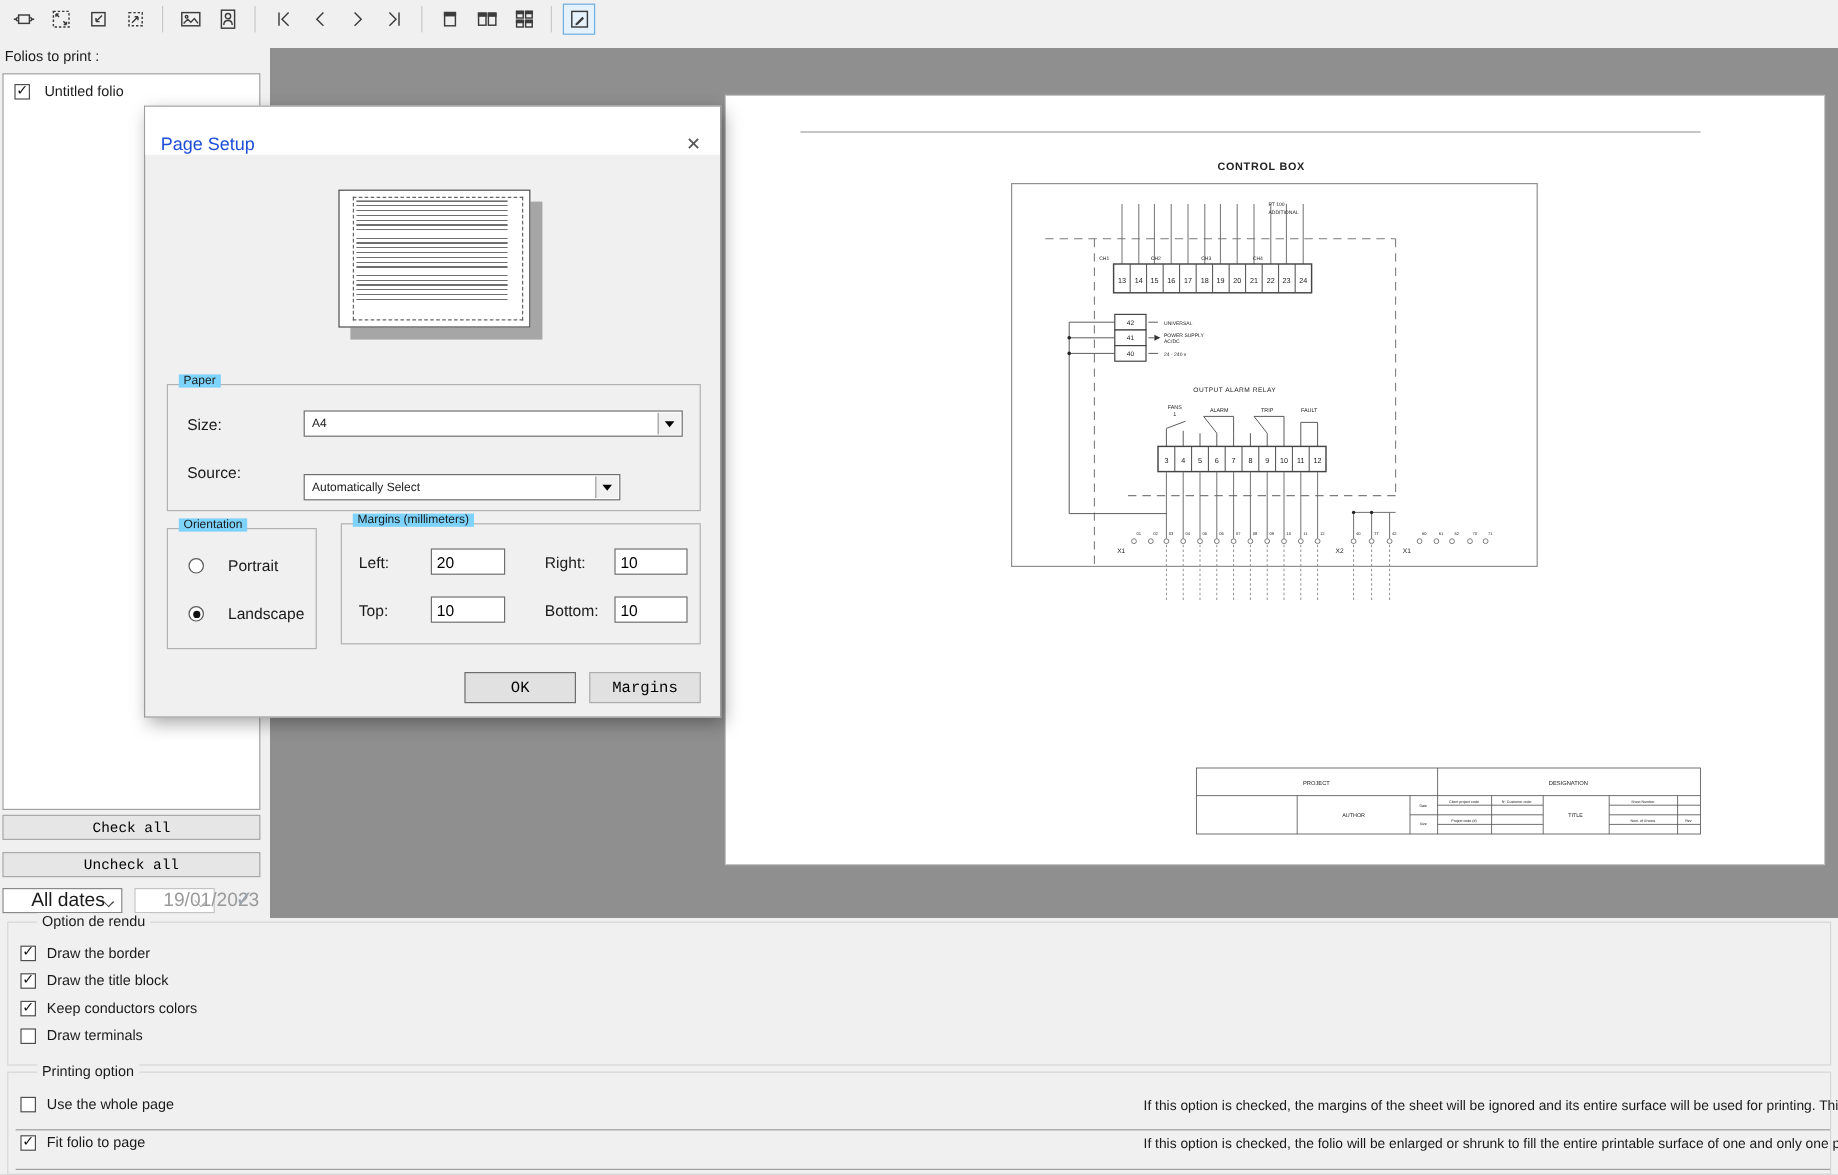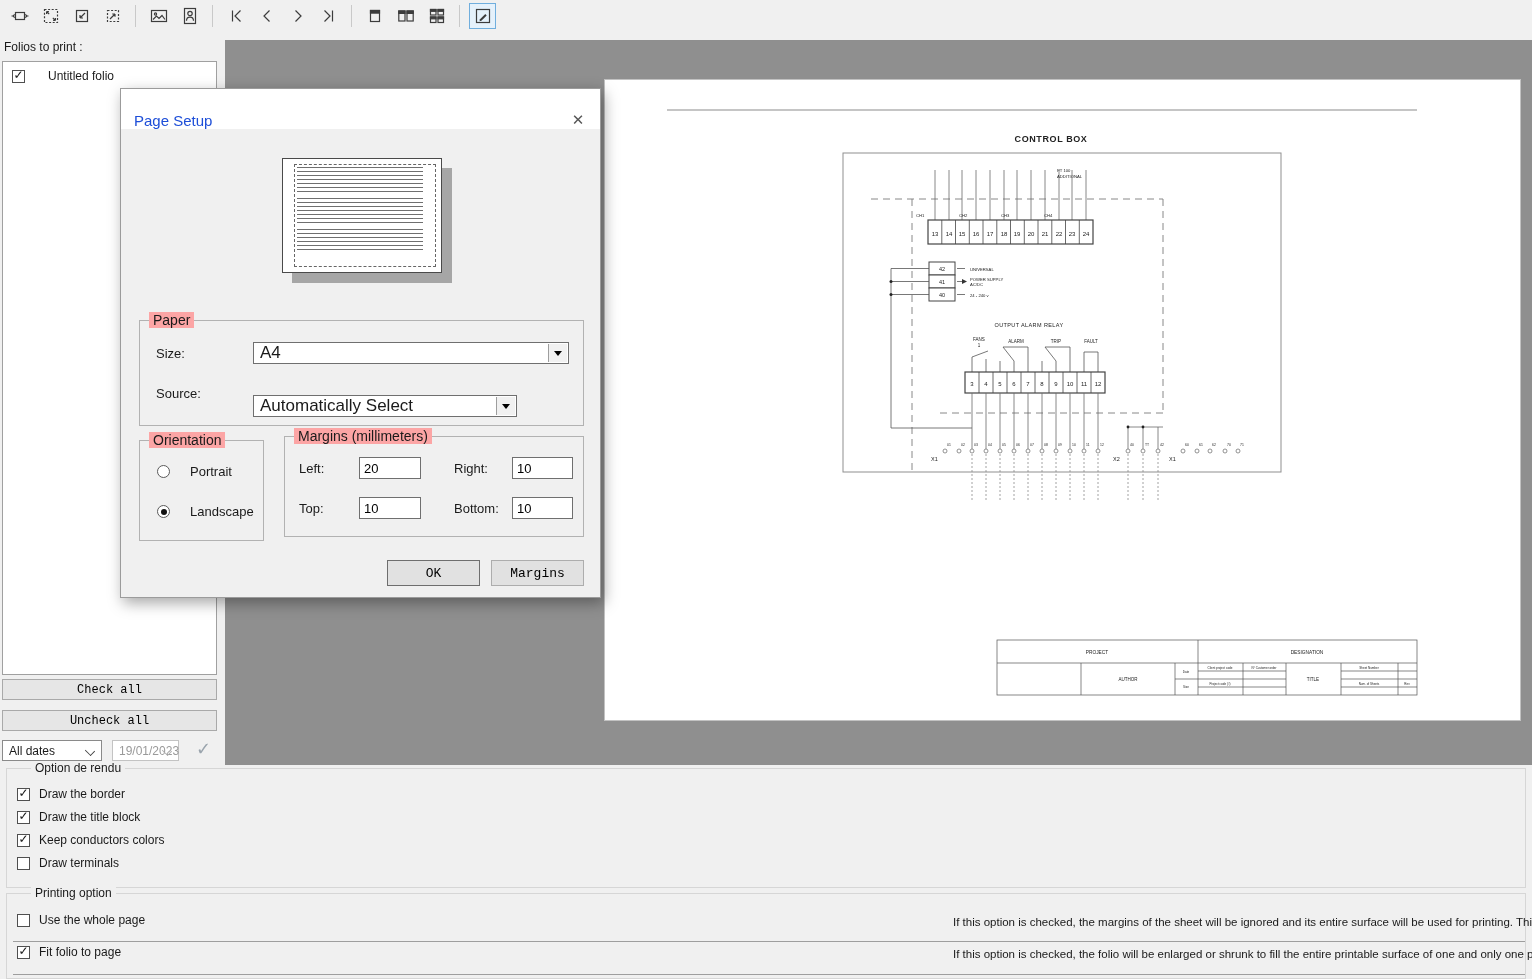--- a/index.html
+++ b/index.html
@@ -10,28 +10,28 @@
            display:flex;align-items:center;padding-left:4px;box-sizing:border-box}
   .tbtn{width:27px;height:26px;margin:0 2px;background:transparent;border:1px solid transparent;
         display:flex;align-items:center;justify-content:center;padding:0;cursor:pointer}
   .tbtn.active{background:#e5f1fb;border-color:#70aedd}
   .tsep{width:1px;height:22px;background:#c9c9c9;margin:0 7px}
   .icon{width:20px;height:20px;stroke:#3c3c3c;fill:none;stroke-width:1.2}
   
   .folios-label{position:absolute;left:4px;top:40px;font-size:12px}
   .listbox{position:absolute;left:2px;top:61px;width:215px;height:614px;background:#fff;
            border:1px solid #a0a0a0;box-sizing:border-box}
-  .folio-row{display:flex;align-items:center;gap:23px;padding:7px 0 0 9px;font-size:12px;cursor:pointer}
+  .folio-row{display:flex;align-items:center;gap:12px;padding:7px 0 0 9px;font-size:12px;cursor:pointer}
   .cb{width:13px;height:13px;min-width:13px;border:1px solid #4f4f4f;background:#fff;
       position:relative;display:inline-block;box-sizing:border-box}
   .cb.checked::after{content:"✓";position:absolute;left:0.5px;top:-2.5px;font-size:12px;color:#151515}
   .panel-btn{position:absolute;left:2px;width:215px;height:21px;background:#e6e6e6;border:1px solid #a9a9a9;
              font-size:12px;font-family:Liberation Mono, monospace;cursor:pointer;box-sizing:border-box}
-  .combo-sm{position:absolute;background:#fff;border:1px solid #8a8a8a;font-size:12px;display:flex;
-            align-items:center;padding-left:6px;box-sizing:border-box;cursor:pointer}
+  .combo-sm{position:absolute;background:#fff;border:1px solid #8a8a8a;font-size:16px;display:flex;
+            align-items:center;padding-left:23px;box-sizing:border-box;cursor:pointer}
   .combo-sm .chev{position:absolute;right:7px;top:8px;width:7px;height:7px;border-right:1.4px solid #444;
                   border-bottom:1.4px solid #444;transform:rotate(45deg) scale(1,.8);margin-top:-2px}
   .combo-sm.disabled{color:#9a9a9a;border-color:#c3c3c3}
   .combo-sm.disabled .chev{border-color:#b0b0b0}
   .apply-check{position:absolute;left:196px;top:738px;width:22px;height:22px;color:#9aa4ad;
                font-size:18px;cursor:pointer}
   .apply-check::before{content:"✓"}
   
   .preview-area{position:absolute;left:225px;top:40px;width:1307px;height:725px;background:#8f8f8f}
   .page{position:absolute;left:605px;top:80px;width:915px;height:640px;background:#fff;
@@ -51,23 +51,23 @@
   .dlg-close{margin-left:auto;color:#565656;font-size:15px;cursor:pointer;width:18px;text-align:center}
   .dlg-close::before{content:"✕"}
   .thumb{position:absolute;left:161px;top:69px;width:160px;height:115px;background:#fff;
          border:1px solid #4a4a4a;box-sizing:border-box}
   .thumb-shadow{position:absolute;left:171px;top:79px;width:160px;height:115px;background:#a6a6a6}
   .thumb-margin{position:absolute;left:11px;top:5px;right:5px;bottom:5px;border:1px dashed #666;
                 box-sizing:border-box;padding:2px}
   .greek{height:27px;margin-bottom:4px;width:93%;
          background:repeating-linear-gradient(to bottom,#6f6f6f 0 1px,transparent 1px 4px)}
   .dgroup{position:absolute;border:1px solid #b2b2b2;box-sizing:border-box}
-  .dgroup .glabel{background:#fca5a5;font-size:14px;left:9px;top:-9px}
+  .dgroup .glabel{background:#7dd3fc;font-size:10px;left:9px;top:-9px}
   .dlg-lbl{position:absolute;font-size:13px}
-  .combo{position:absolute;background:#fff;border:1px solid #6f6f6f;font-size:17px;display:flex;
+  .combo{position:absolute;background:#fff;border:1px solid #6f6f6f;font-size:10px;display:flex;
          align-items:center;padding-left:6px;box-sizing:border-box;cursor:pointer}
   .combo .arrowbtn{position:absolute;right:1px;top:1px;bottom:1px;width:18px;background:#f1f1f1;
                    border-left:1px solid #9e9e9e;display:flex;align-items:center;justify-content:center}
   .tri{width:0;height:0;border-left:4px solid transparent;border-right:4px solid transparent;
        border-top:5px solid #000}
   .radio{width:13px;height:13px;border:1px solid #5a5a5a;border-radius:50%;background:#fff;
          position:relative;display:inline-block;box-sizing:border-box}
   .radio.selected::after{content:"";position:absolute;left:2.5px;top:2.5px;width:6px;height:6px;
          border-radius:50%;background:#111}
   .radio-row{position:absolute;display:flex;align-items:center;gap:20px;font-size:13px;cursor:pointer}

